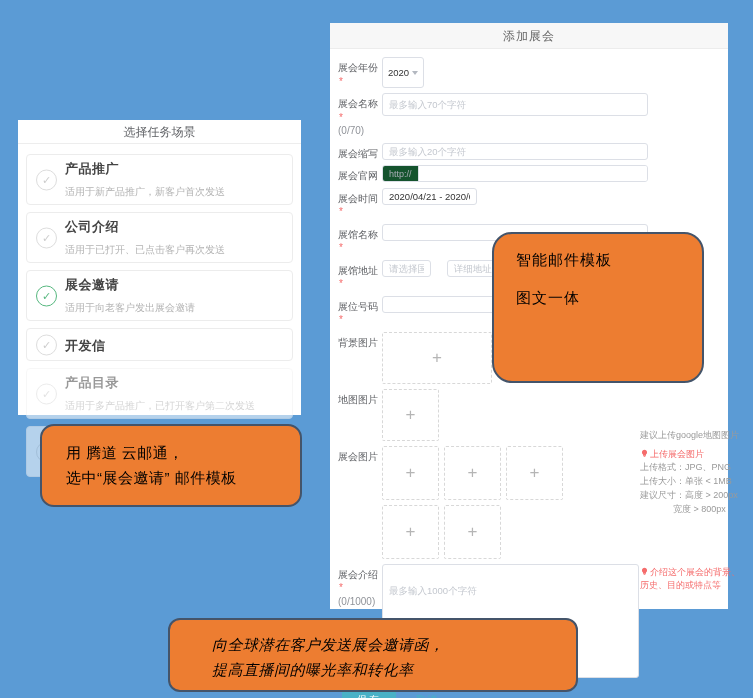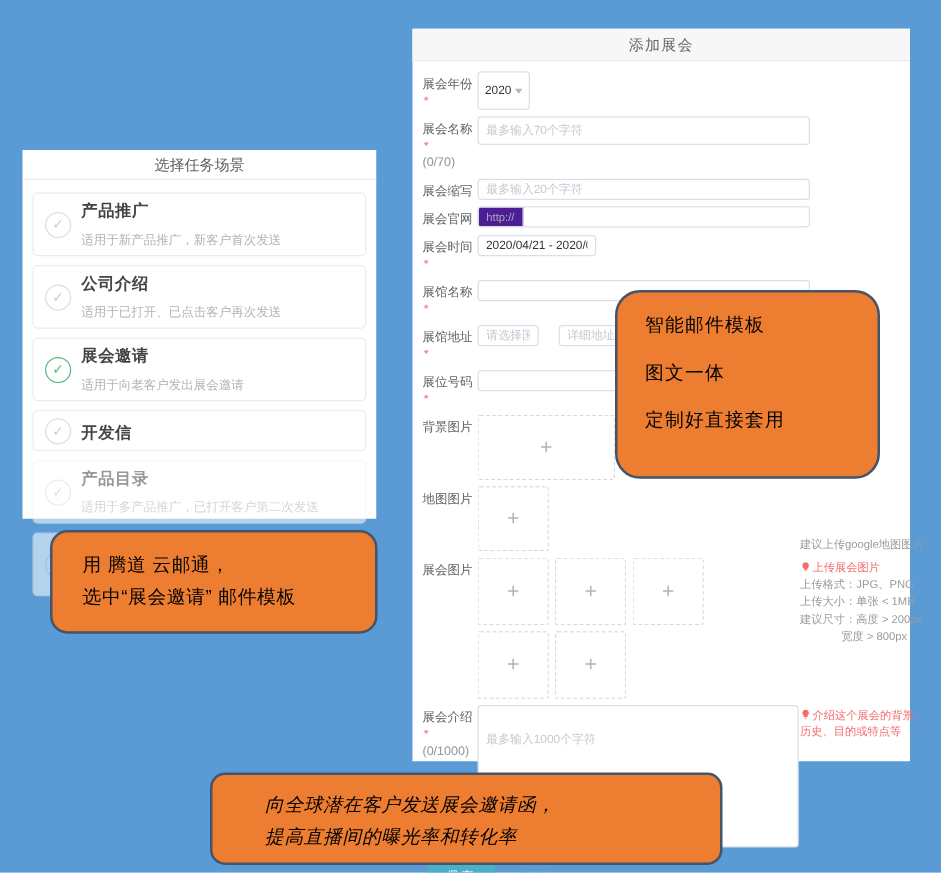--- a/index.html
+++ b/index.html
@@ -43,21 +43,21 @@
   .tall{height:23px;}
   .w-time{width:95px;}
   .w-country{width:49px; margin-right:13px;}
   .w-detail{width:62px;}
   .sel{width:42px; height:31px; border:1px solid #dcdfe6; border-radius:3px; background:#fff;
        display:inline-flex; align-items:center; justify-content:space-between; padding:0 5px; cursor:pointer;}
   .sel-val{font-size:9.5px; color:#333;}
   .caret{width:0; height:0; border-left:3.5px solid transparent; border-right:3.5px solid transparent;
          border-top:4px solid #b3b8c0;}
   .url-wrap{display:flex; width:266px; height:17px; border:1px solid #dcdfe6; border-radius:3px; overflow:hidden; background:#fff;}
-  .url-prefix{background:#4c1d95; border-right:1px solid #dcdfe6; color:#a8adb5; font-size:9px;
+  .url-prefix{background:#14532d; border-right:1px solid #dcdfe6; color:#a8adb5; font-size:9px;
               display:flex; align-items:center; padding:0 6px;}
   .url-input{flex:1; border:none; outline:none; font-size:9.5px; padding:0 5px;}
   .upbox{border:1px dashed #d8d8d8; border-radius:2px; background:#fff; cursor:pointer;
          display:flex; align-items:center; justify-content:center; color:#b5b5b5; font-size:17px;}
   .bg-box{width:110px; height:52px;}
   .map-box{width:57px; height:52px;}
   .photo-grid{display:flex; flex-wrap:wrap; width:200px; gap:5px;}
   .photo-box{width:57px; height:54px;}
   .side-hint{position:absolute; left:258px; top:2px; width:100px; font-size:9px; line-height:1.55; color:#9a9a9a;}
   .side-hint .red{color:var(--hint_red);}
@@ -265,21 +265,20 @@
         <button class="save-btn">保存</button>
         <span class="cancel-btn">取消</span>
       </div>
 
     </div>
   </div>
 
   <div class="callout co-template">
     <div class="co-line">智能邮件模板</div>
     <div class="co-line">图文一体</div>
-    <div class="co-line">定制好直接套用</div>
   </div>
 
   <div class="callout co-instruction">
     <div>用 腾道 云邮通，</div>
     <div>选中“展会邀请” 邮件模板</div>
   </div>
 
   <div class="callout co-goal">
     <div>向全球潜在客户发送展会邀请函，</div>
     <div>提高直播间的曝光率和转化率</div>

